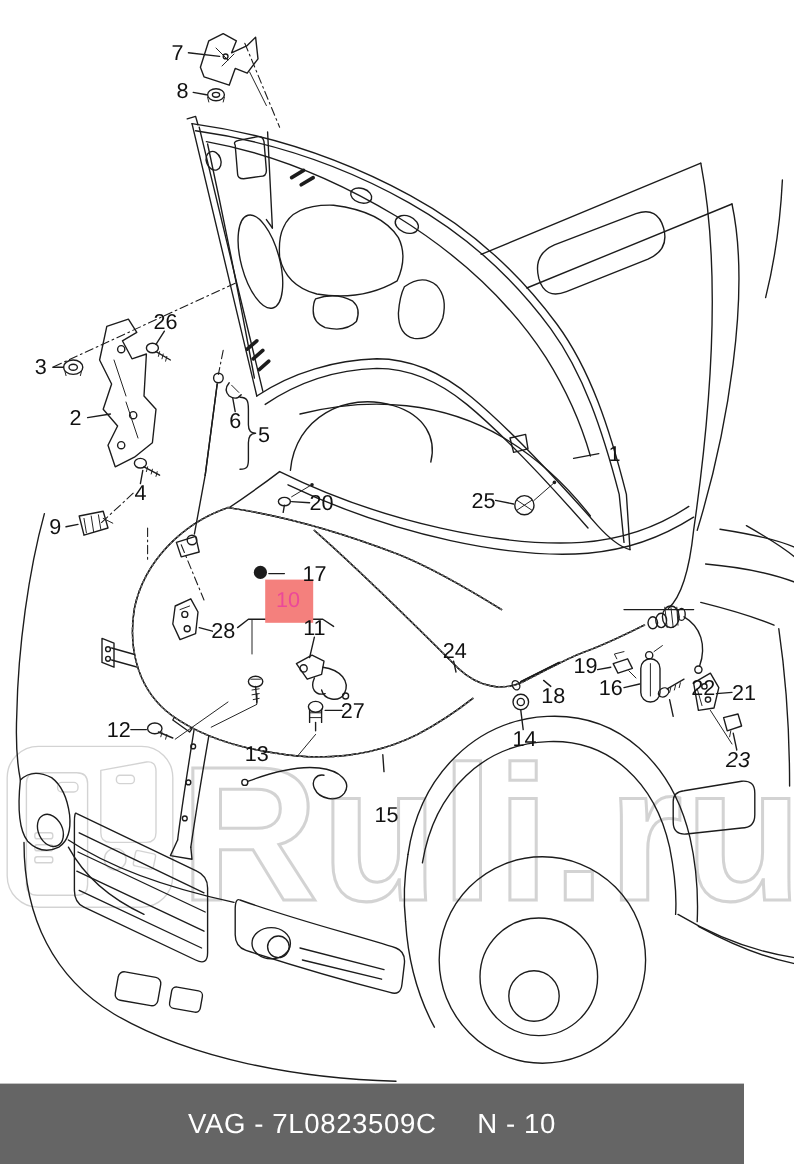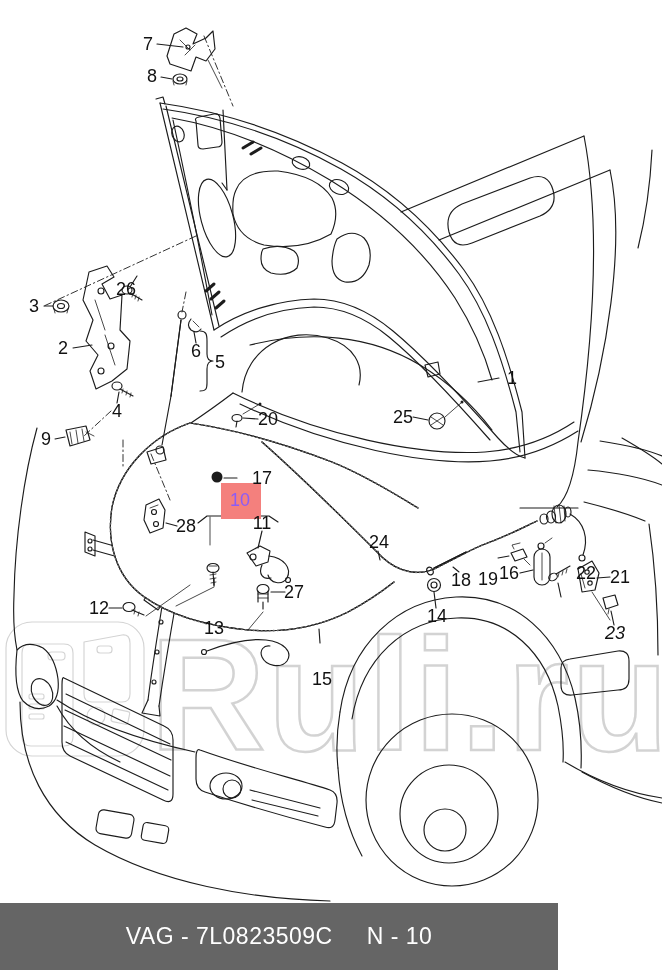--- a/index.html
+++ b/index.html
@@ -13,21 +13,21 @@
   #art .dfill{fill:#1c1c1c;stroke:none;}
   #art .thick{stroke-width:3;}
   #art .dashdot{stroke-dasharray:7 3 1.5 3;stroke-width:0.9;}
   #art .thin{stroke-width:0.8;}
   #art .stipple{stroke:#6a6a6a;stroke-width:1.6;stroke-dasharray:0.6 3.4;}
   #art #leaders polyline{stroke-width:1.15;}
   #callouts{position:absolute;left:0;top:0;width:662px;height:903px;}
   .callout{position:absolute;transform:translate(-50%,-50%);font-size:18px;color:#111;
            white-space:nowrap;line-height:1;}
   .hl-box{position:absolute;}
-  .footer{position:absolute;left:0;bottom:0;width:558px;height:67px;display:flex;
+  .footer{position:absolute;left:0;bottom:0;width:620px;height:67px;display:flex;
           align-items:center;justify-content:center;gap:34px;font-size:23px;
           letter-spacing:0.5px;}
 </style>
 </head>
 <body>
 
 <div class="stage">
 
 <svg id="art" width="662" height="903" viewBox="0 0 662 903">
 
@@ -406,37 +406,37 @@
       <div class="hl-box" style="left: 221px; top: 483px; width: 40px; height: 36px; background: rgb(244, 128, 125);"></div>
       <div class="callout" style="left: 512px; top: 378px;">1</div>
       <div class="callout" style="left: 63px; top: 348px;">2</div>
       <div class="callout" style="left: 34px; top: 306px;">3</div>
       <div class="callout" style="left: 117px; top: 411px;">4</div>
       <div class="callout" style="left: 220px; top: 362px;">5</div>
       <div class="callout" style="left: 196px; top: 351px;">6</div>
       <div class="callout" style="left: 148px; top: 44px;">7</div>
       <div class="callout" style="left: 152px; top: 76px;">8</div>
       <div class="callout" style="left: 46px; top: 439px;">9</div>
-      <div class="callout" style="left: 240px; top: 500px; color: #8b5cf6;">10</div>
+      <div class="callout" style="left: 240px; top: 500px; color: #ec4899;">10</div>
       <div class="callout" style="left: 262px; top: 523px;">11</div>
       <div class="callout" style="left: 99px; top: 608px;">12</div>
       <div class="callout" style="left: 214px; top: 628px;">13</div>
       <div class="callout" style="left: 437px; top: 616px;">14</div>
       <div class="callout" style="left: 322px; top: 651px; margin-top: 28px;">15</div>
       <div class="callout" style="left: 509px; top: 573px;">16</div>
       <div class="callout" style="left: 262px; top: 478px;">17</div>
       <div class="callout" style="left: 461px; top: 580px;">18</div>
-      <div class="callout" style="left: 488px; top: 579px;">19</div>
+      <div class="callout" style="left: 488px; top: 555px;">19</div>
       <div class="callout" style="left: 268px; top: 419px;">20</div>
       <div class="callout" style="left: 620px; top: 577px; text-align: right;">21</div>
       <div class="callout" style="left: 562px; top: 573px; margin-left: 24px;">22</div>
       <div class="callout" style="left: 615px; top: 633px; font-style: italic;">23</div>
       <div class="callout" style="left: 379px; top: 542px;">24</div>
       <div class="callout" style="left: 403px; top: 417px;">25</div>
-      <div class="callout" style="left: 126px; top: 268px; margin-top: 21px;">26</div>
+      <div class="callout" style="left: 138px; top: 268px;">26</div>
       <div class="callout" style="left: 294px; top: 592px;">27</div>
       <div class="callout" style="left: 186px; top: 526px; text-align: center;">28</div>
     </div>
 
 <div class="footer" style="background: rgb(101, 101, 101); color: rgb(255, 255, 255);">
   <span>VAG - 7L0823509C</span>
   <span>N - 10</span>
 </div>
 
 </div>

